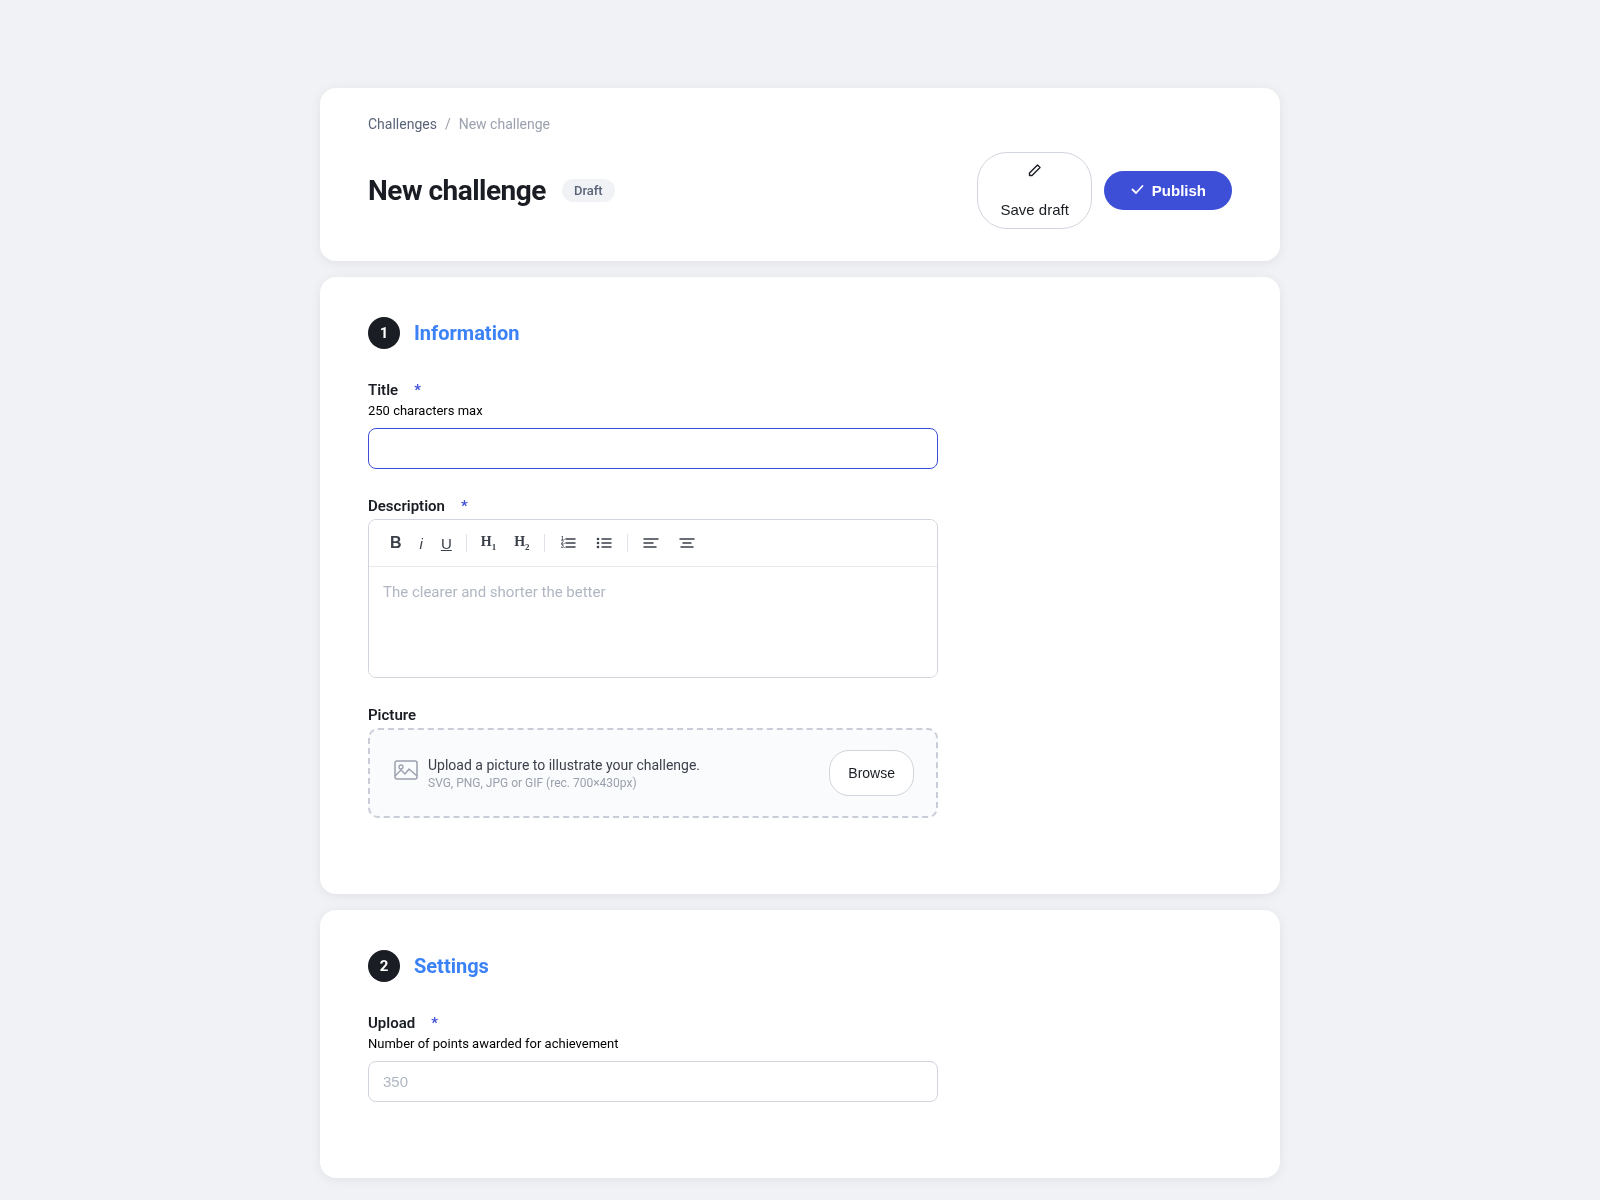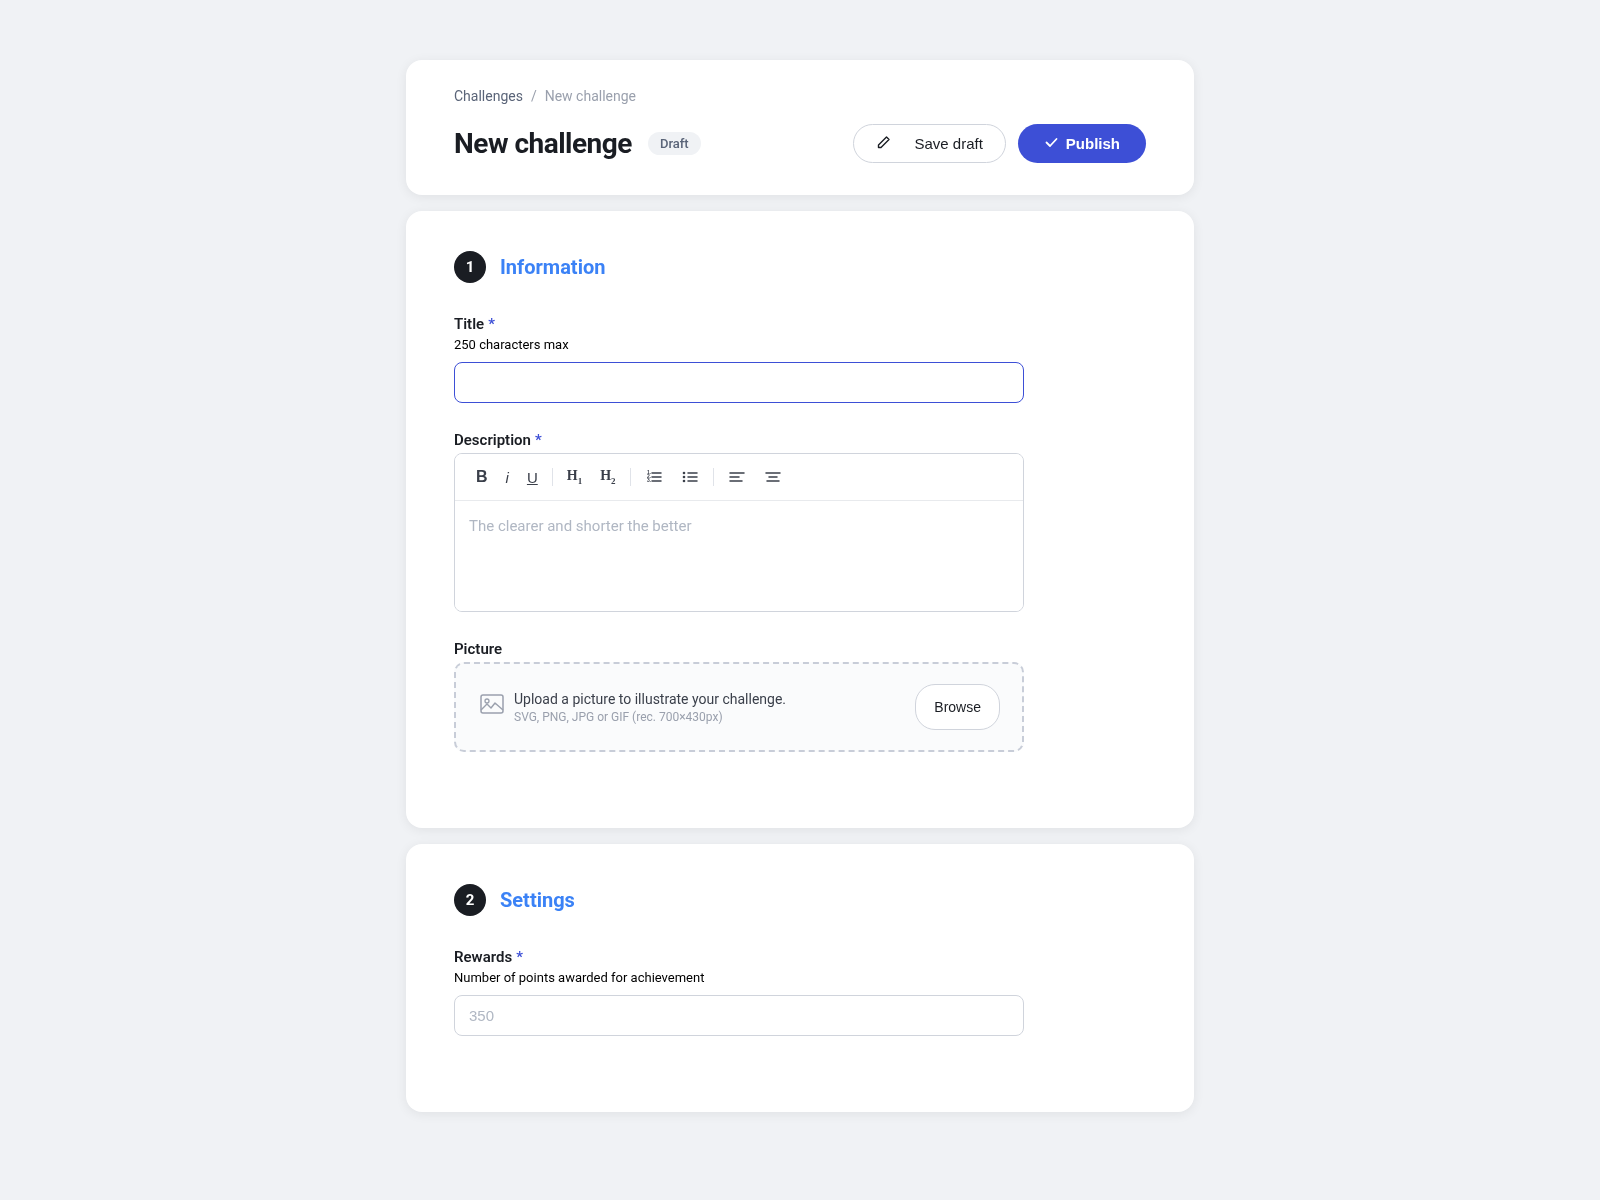--- a/index.html
+++ b/index.html
@@ -11,22 +11,23 @@
     body {
       background-color: #f0f2f5;
       font-family: -apple-system, BlinkMacSystemFont, 'Segoe UI', Roboto, sans-serif;
       min-height: 1200px;
       display: flex;
       justify-content: center;
       padding: 60px 20px;
     }
 
     .page-container {
-      width: 788px;
+      width: 960px;
       max-width: 100%;
+      margin-top: 28px;
     }
 
     .card {
       background: #fff;
       border-radius: 16px;
       box-shadow: 0 2px 12px rgba(0,0,0,0.07);
       overflow: hidden;
       margin-bottom: 16px;
     }
 
@@ -87,29 +88,31 @@
     }
 
     .header-actions {
       display: flex;
       gap: 12px;
       align-items: center;
     }
 
     .btn-save-draft {
       display: flex;
+      align-items: center;
       gap: 23px;
       background: #fff;
       border: 1.5px solid #d0d4dc;
       color: #1a1d23;
       font-size: 15px;
       font-weight: 500;
       padding: 10px 22px;
       border-radius: 30px;
       cursor: pointer;
+      flex-direction: column;
     }
 
     .btn-publish {
       display: flex;
       align-items: flex-start;
       gap: 7px;
       background: #3d4fd6;
       border: none;
       color: #fff;
       font-size: 15px;
@@ -155,21 +158,21 @@
       margin-bottom: 28px;
     }
 
     .field-label {
       font-size: 15px;
       font-weight: 600;
       color: #1a1d23;
       margin-bottom: 4px;
       display: flex;
       align-items: center;
-      gap: 4px;
+      gap: 16px;
     }
 
     .required-star {
       color: #3d4fd6;
       font-size: 15px;
     }
 
     .field-hint {
       font-size: 13px;
       color: #000000;
@@ -470,21 +473,21 @@
   </div>
 
   <div class="card settings-card">
     <div class="section-header">
       <div class="section-number">2</div>
       <h2 class="section-title">Settings</h2>
     </div>
 
     <div class="field-group">
       <div class="field-label">
-        <span>Rewards</span>
+        <span>Upload</span>
         <span class="required-star">*</span>
       </div>
       <div class="field-hint">Number of points awarded for achievement</div>
       <input type="text" class="rewards-input" placeholder="350" style="">
     </div>
   </div>
 
 </div>
 
 </body></html>

